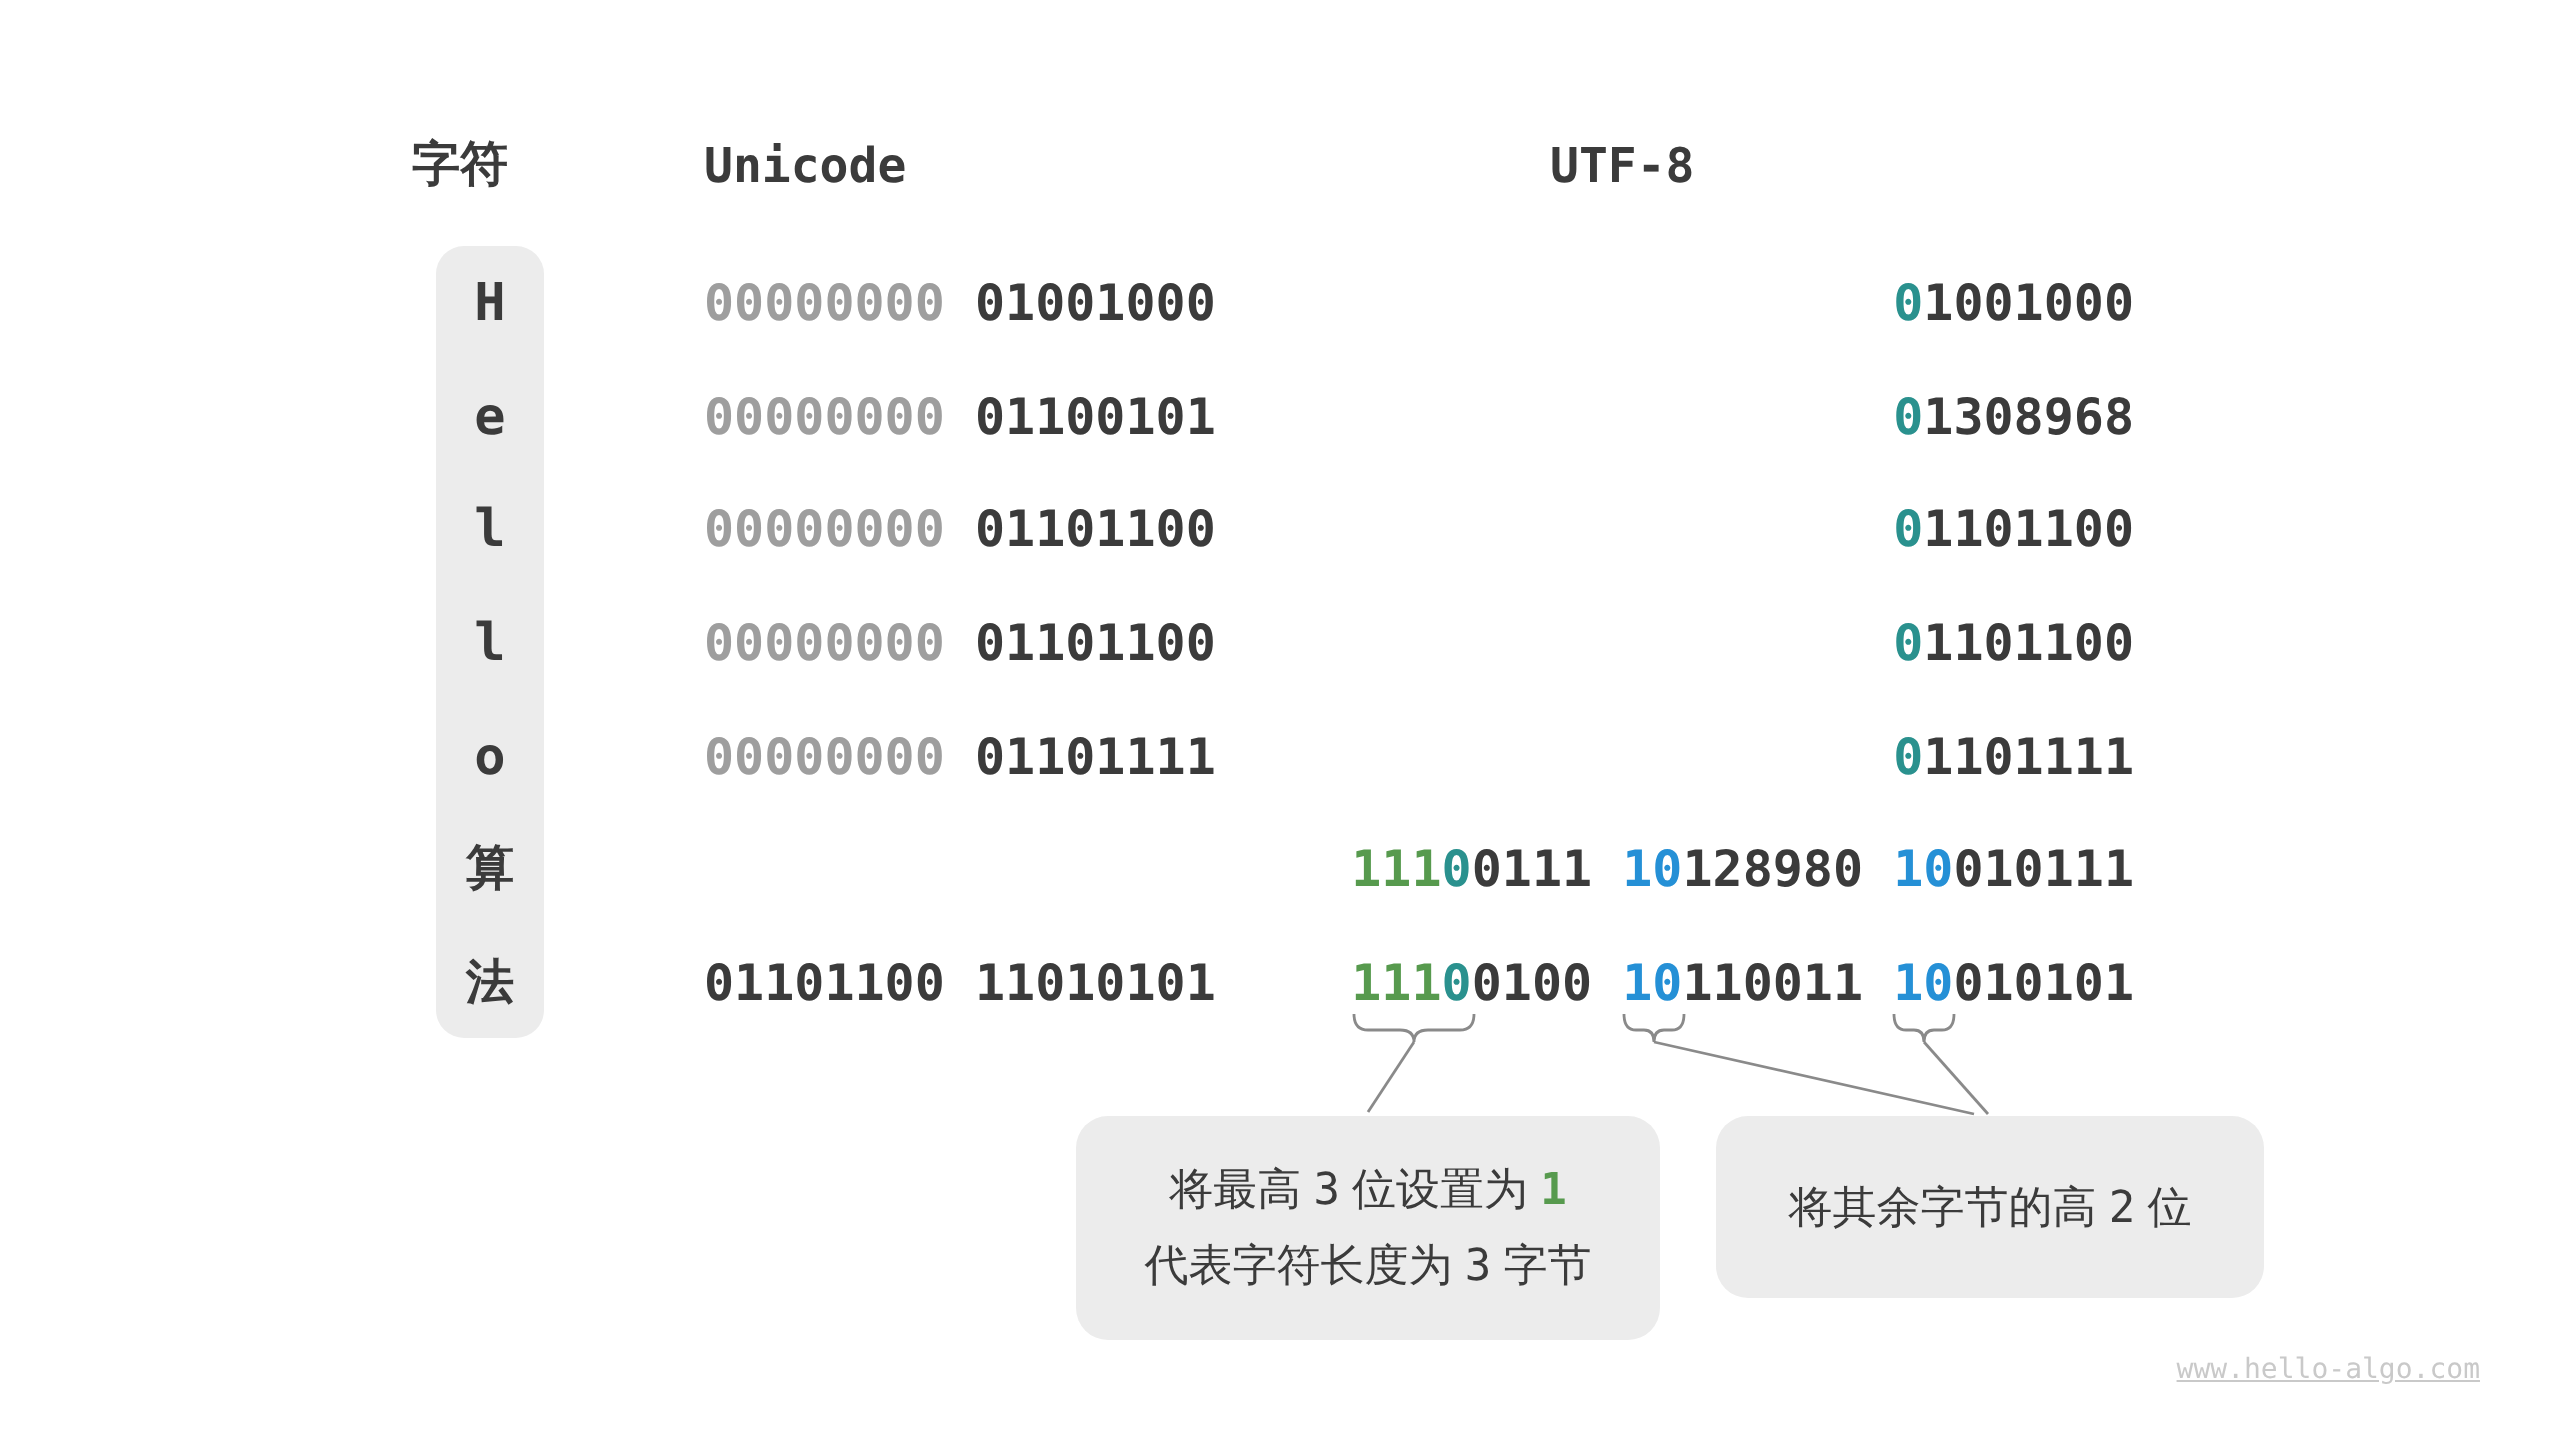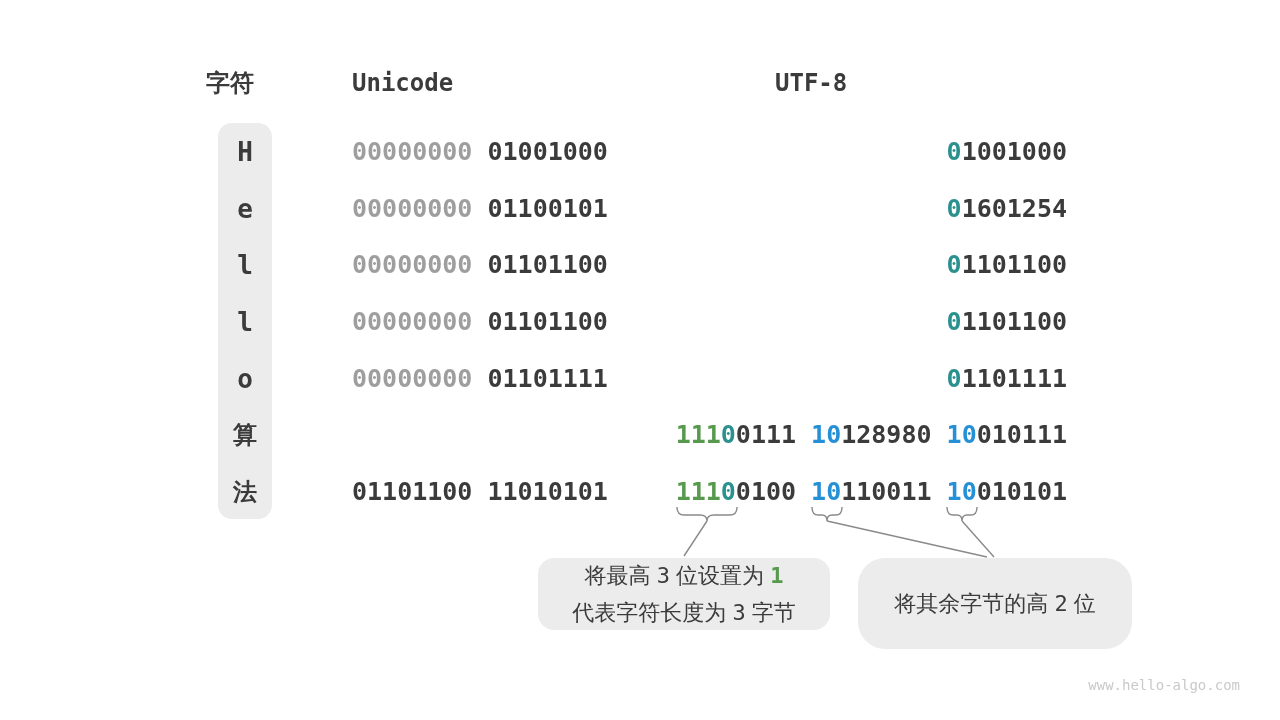--- a/index.html
+++ b/index.html
@@ -58,31 +58,32 @@
   .anno-svg { position: absolute; left: 0; top: 0; width: 1280px; height: 720px; pointer-events: none; }
   .anno { stroke: var(--c-stroke); stroke-width: 1.4; fill: none; }
 
   
   .callout {
     position: absolute; background: var(--c-boxbg); border-radius: 16px;
     color: var(--c-dark); font-size: 22px; text-align: center;
     display: flex; flex-direction: column; justify-content: center;
     line-height: 37px;
   }
-  .callout-left { left: 538px; top: 558px; width: 292px; height: 72px; }
-  .callout-right { left: 858px; top: 558px; width: 274px; height: 91px; border-radius: 27px; }
+  .callout-left { left: 538px; top: 558px; width: 292px; height: 112px; }
+  .callout-right { left: 858px; top: 558px; width: 274px; height: 91px; }
   .callout .seg-num { font-family: "DejaVu Sans Mono", monospace; font-size: 22px; color: var(--c-dark); }
   .callout .seg-num-green { font-family: "DejaVu Sans Mono", monospace; font-size: 22px; font-weight: 700; color: var(--c-green); }
   .callout .seg-num-blue { font-family: "DejaVu Sans Mono", monospace; font-size: 22px; font-weight: 700; color: var(--c-blue); }
   .callout .seg-txt { color: var(--c-dark); }
 
   .watermark {
     position: absolute; right: 40px; top: 677px;
     font-family: "DejaVu Sans Mono", monospace; font-size: 14px;
     color: var(--c-watermark);
+    text-decoration: underline;
   }
 </style>
 </head>
 <body>
 
 <div class="stage">
 
   <div class="hdr hdr-char">字符</div>
   <div class="hdr hdr-mono hdr-unicode">Unicode</div>
   <div class="hdr hdr-mono hdr-utf8">UTF-8</div>
@@ -90,21 +91,21 @@
   <div class="char-pill"></div>
 
   <div class="row" style="top:138px">
     <div class="cell char-cell char-latin">H</div>
     <div class="cell uni-cell bin"><span class="seg-gray">00000000</span><span class="seg-dark"> 01001000</span></div>
     <div class="cell utf8-cell bin"><span class="seg-teal">0</span><span class="seg-dark">1001000</span></div>
   </div>
   <div class="row" style="top:195px">
     <div class="cell char-cell char-latin">e</div>
     <div class="cell uni-cell bin"><span class="seg-gray">00000000</span><span class="seg-dark"> 01100101</span></div>
-    <div class="cell utf8-cell bin"><span class="seg-teal">0</span><span class="seg-dark">1601254</span></div>
+    <div class="cell utf8-cell bin"><span class="seg-teal">0</span><span class="seg-dark">1308968</span></div>
   </div>
   <div class="row" style="top:251px">
     <div class="cell char-cell char-latin">l</div>
     <div class="cell uni-cell bin"><span class="seg-gray">00000000</span><span class="seg-dark"> 01101100</span></div>
     <div class="cell utf8-cell bin"><span class="seg-teal">0</span><span class="seg-dark">1101100</span></div>
   </div>
   <div class="row" style="top:308px">
     <div class="cell char-cell char-latin">l</div>
     <div class="cell uni-cell bin"><span class="seg-gray">00000000</span><span class="seg-dark"> 01101100</span></div>
     <div class="cell utf8-cell bin"><span class="seg-teal">0</span><span class="seg-dark">1101100</span></div>

